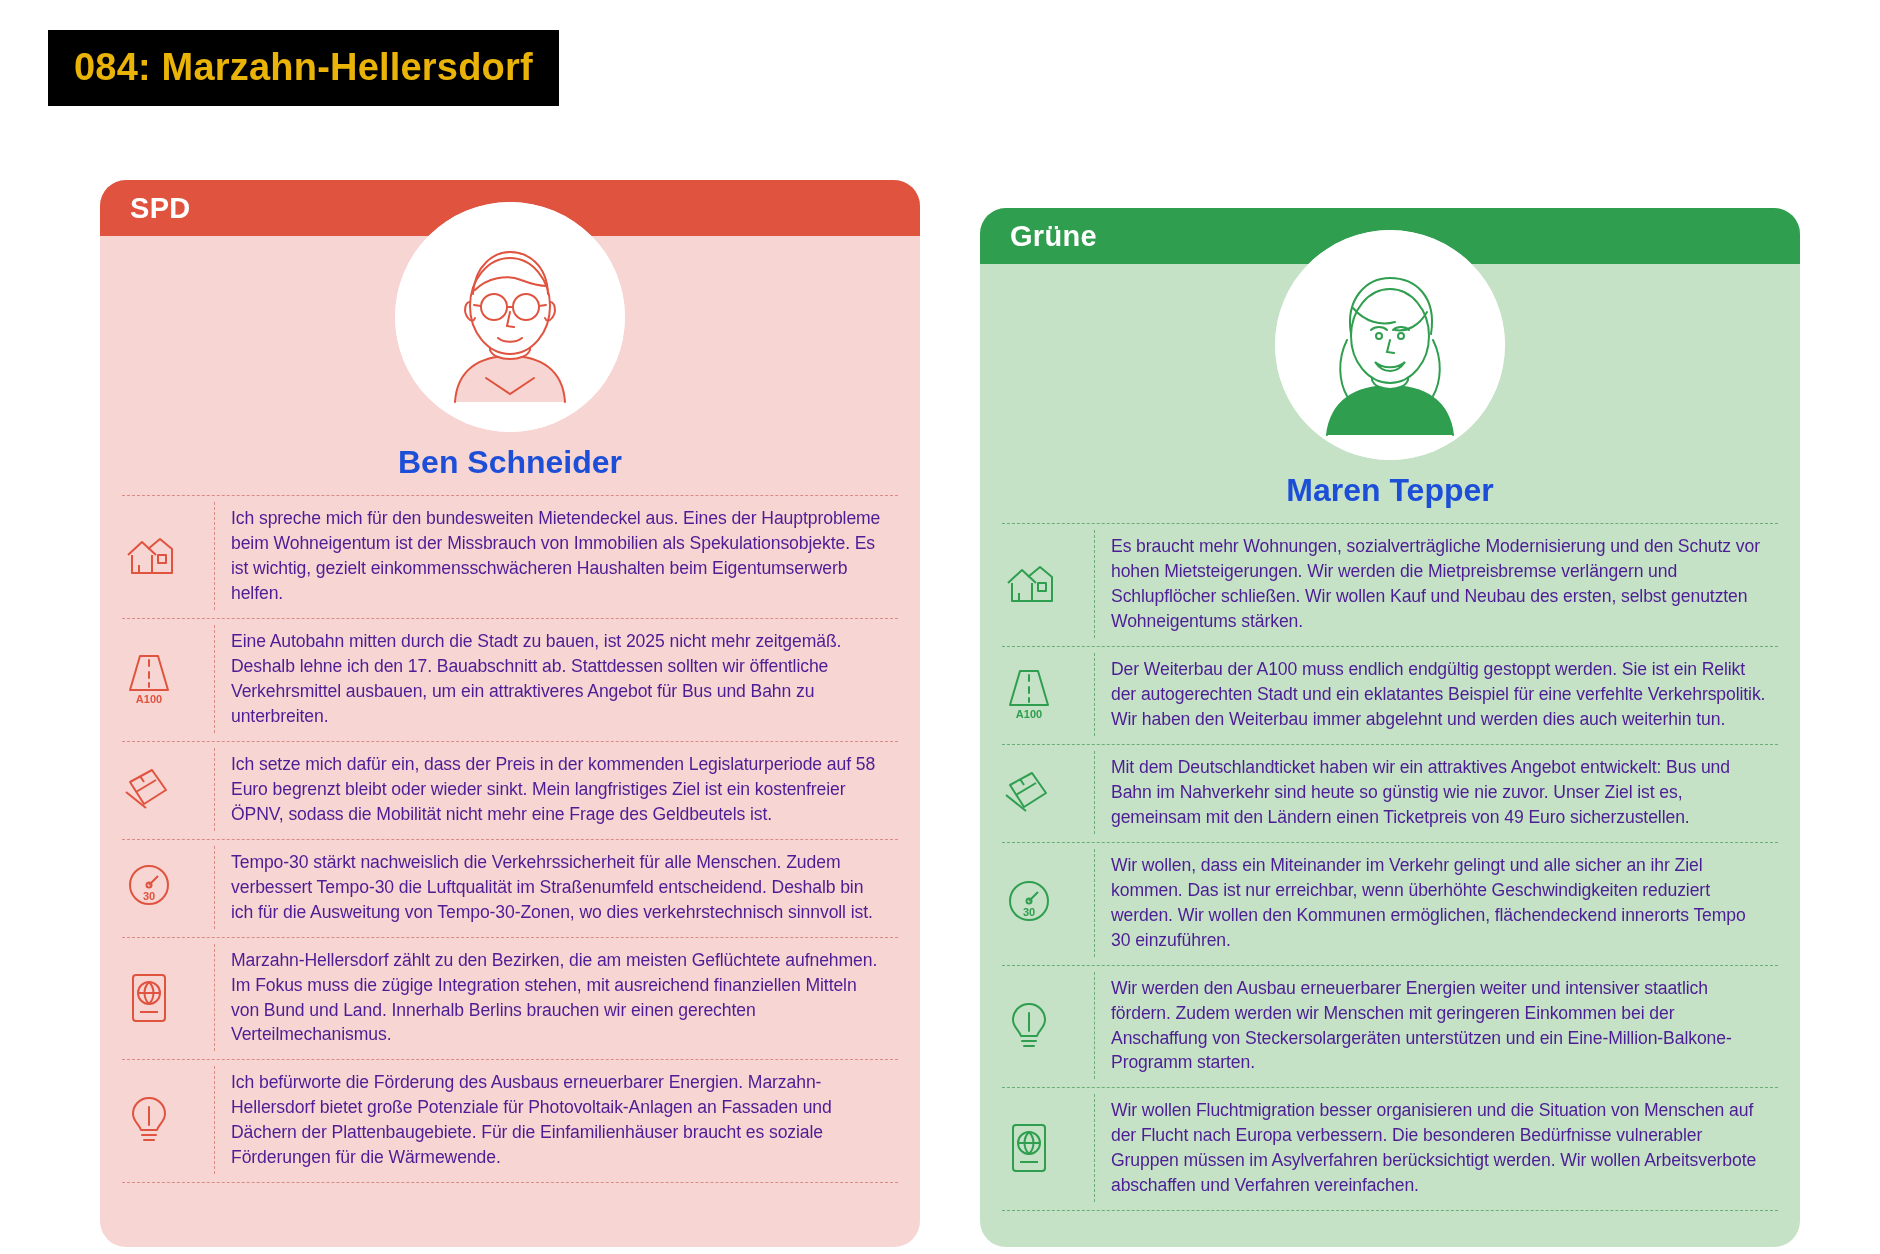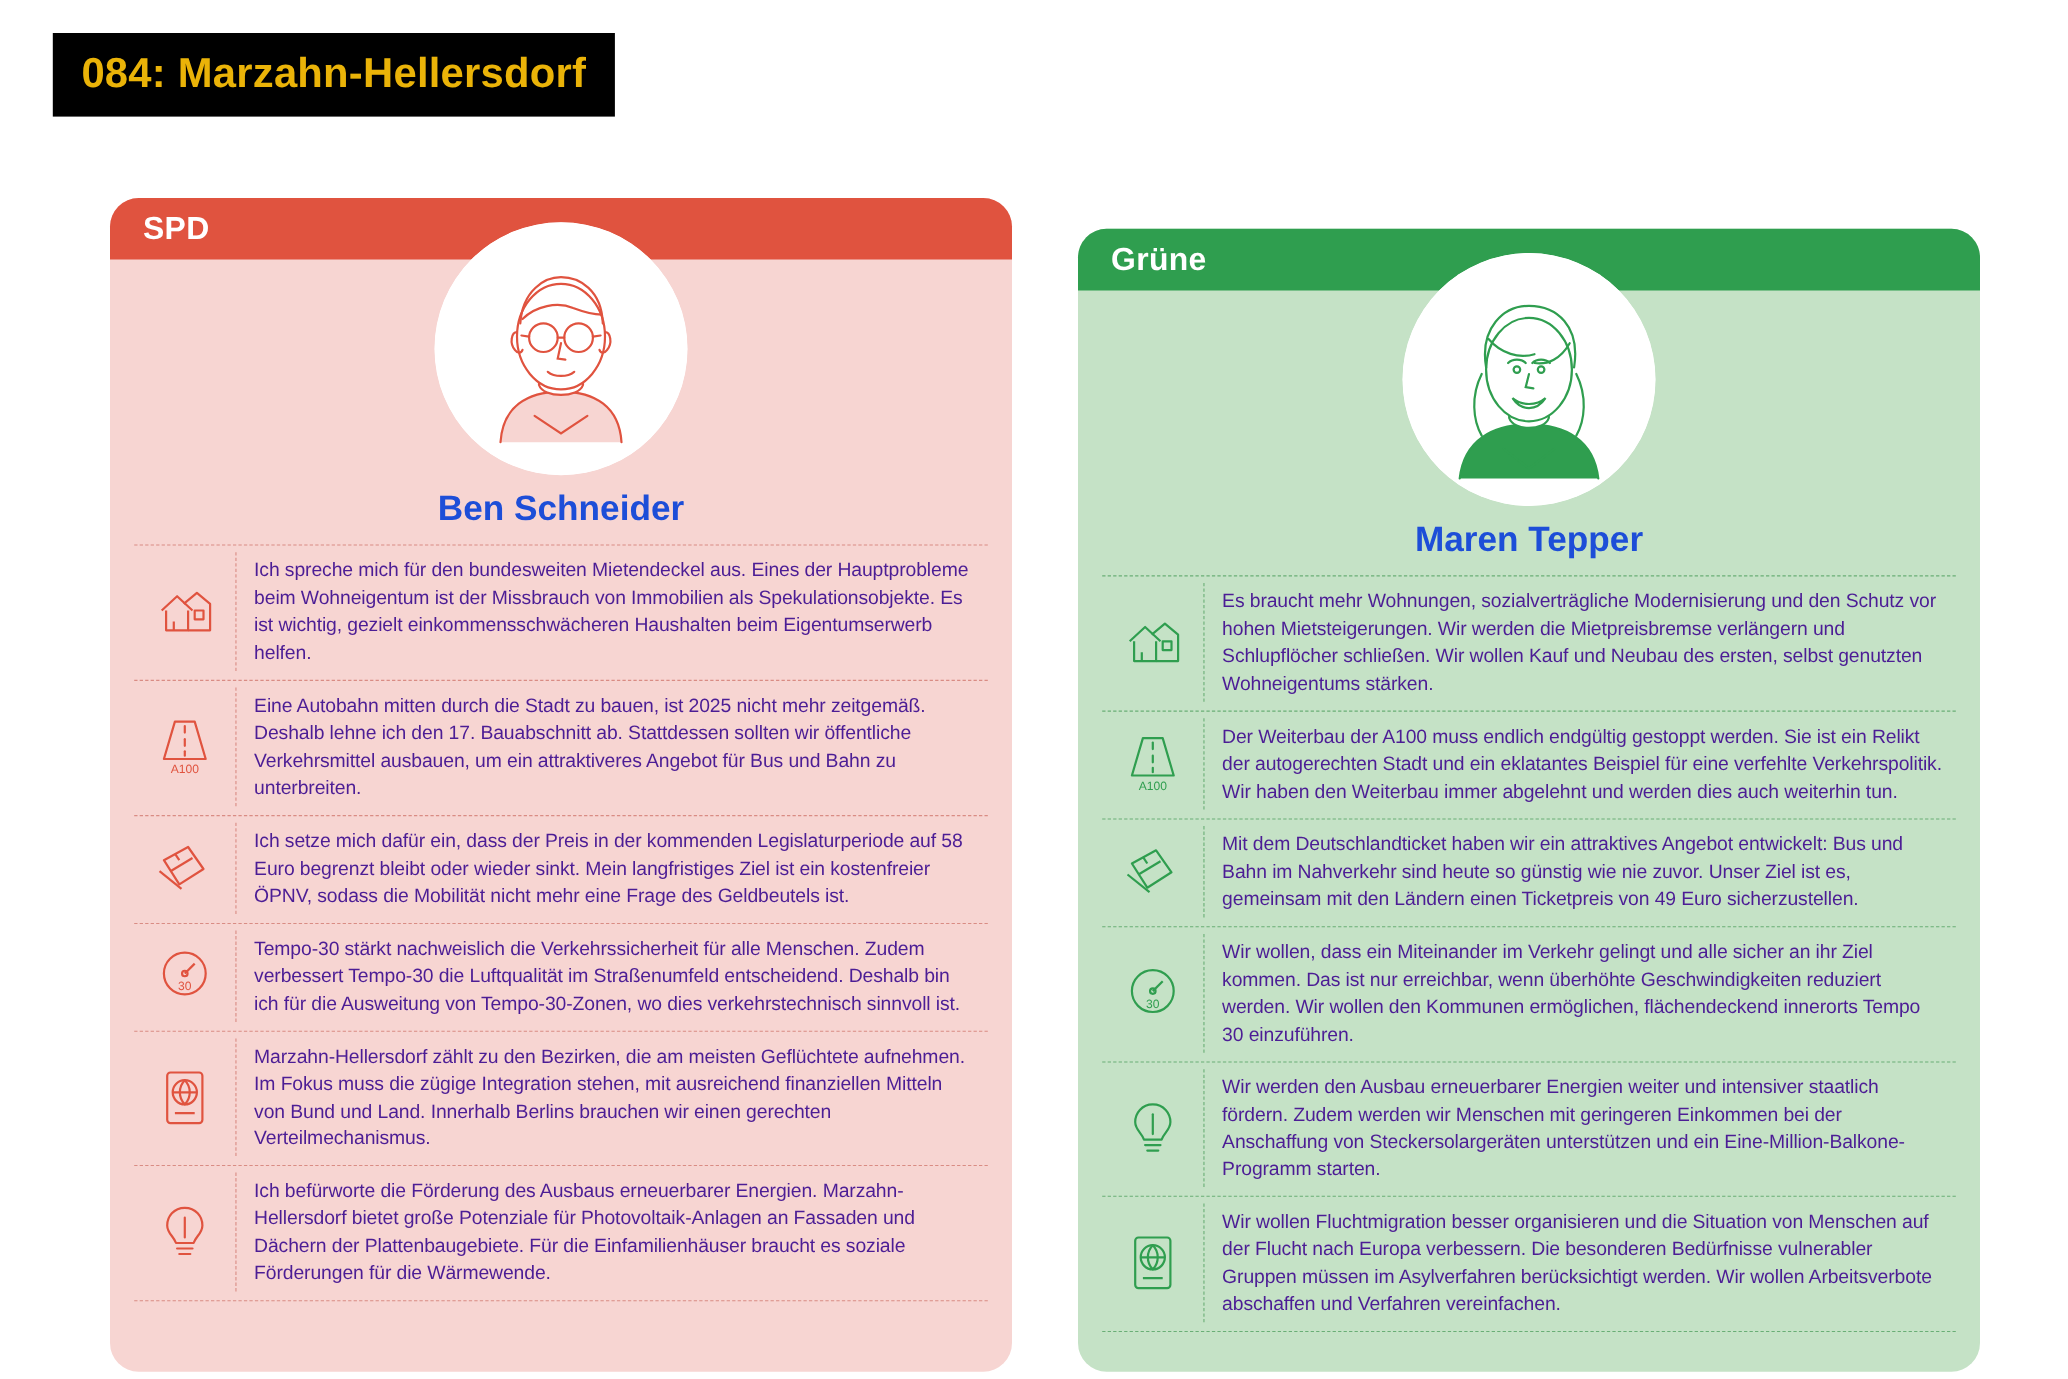--- a/index.html
+++ b/index.html
@@ -109,22 +109,22 @@
   }
   .card.gruene .row { border-bottom: 1.6px dashed #6aae76; }
   .row:first-child { border-top: 1.6px dashed #d98c84; }
   .card.gruene .row:first-child { border-top: 1.6px dashed #6aae76; }
 
   .row-icon {
     width: 92px;
     min-width: 92px;
     display: flex;
     align-items: center;
-    justify-content: center;
     border-right: 1.6px dashed #d98c84;
+    font-weight: bold;
   }
   .card.gruene .row-icon { border-right: 1.6px dashed #6aae76; }
 
   .row-text {
     padding: 4px 10px 4px 16px;
     font-size: 17.6px;
     line-height: 1.42;
     color: #4c1d95;
     letter-spacing: -0.1px;
   }

